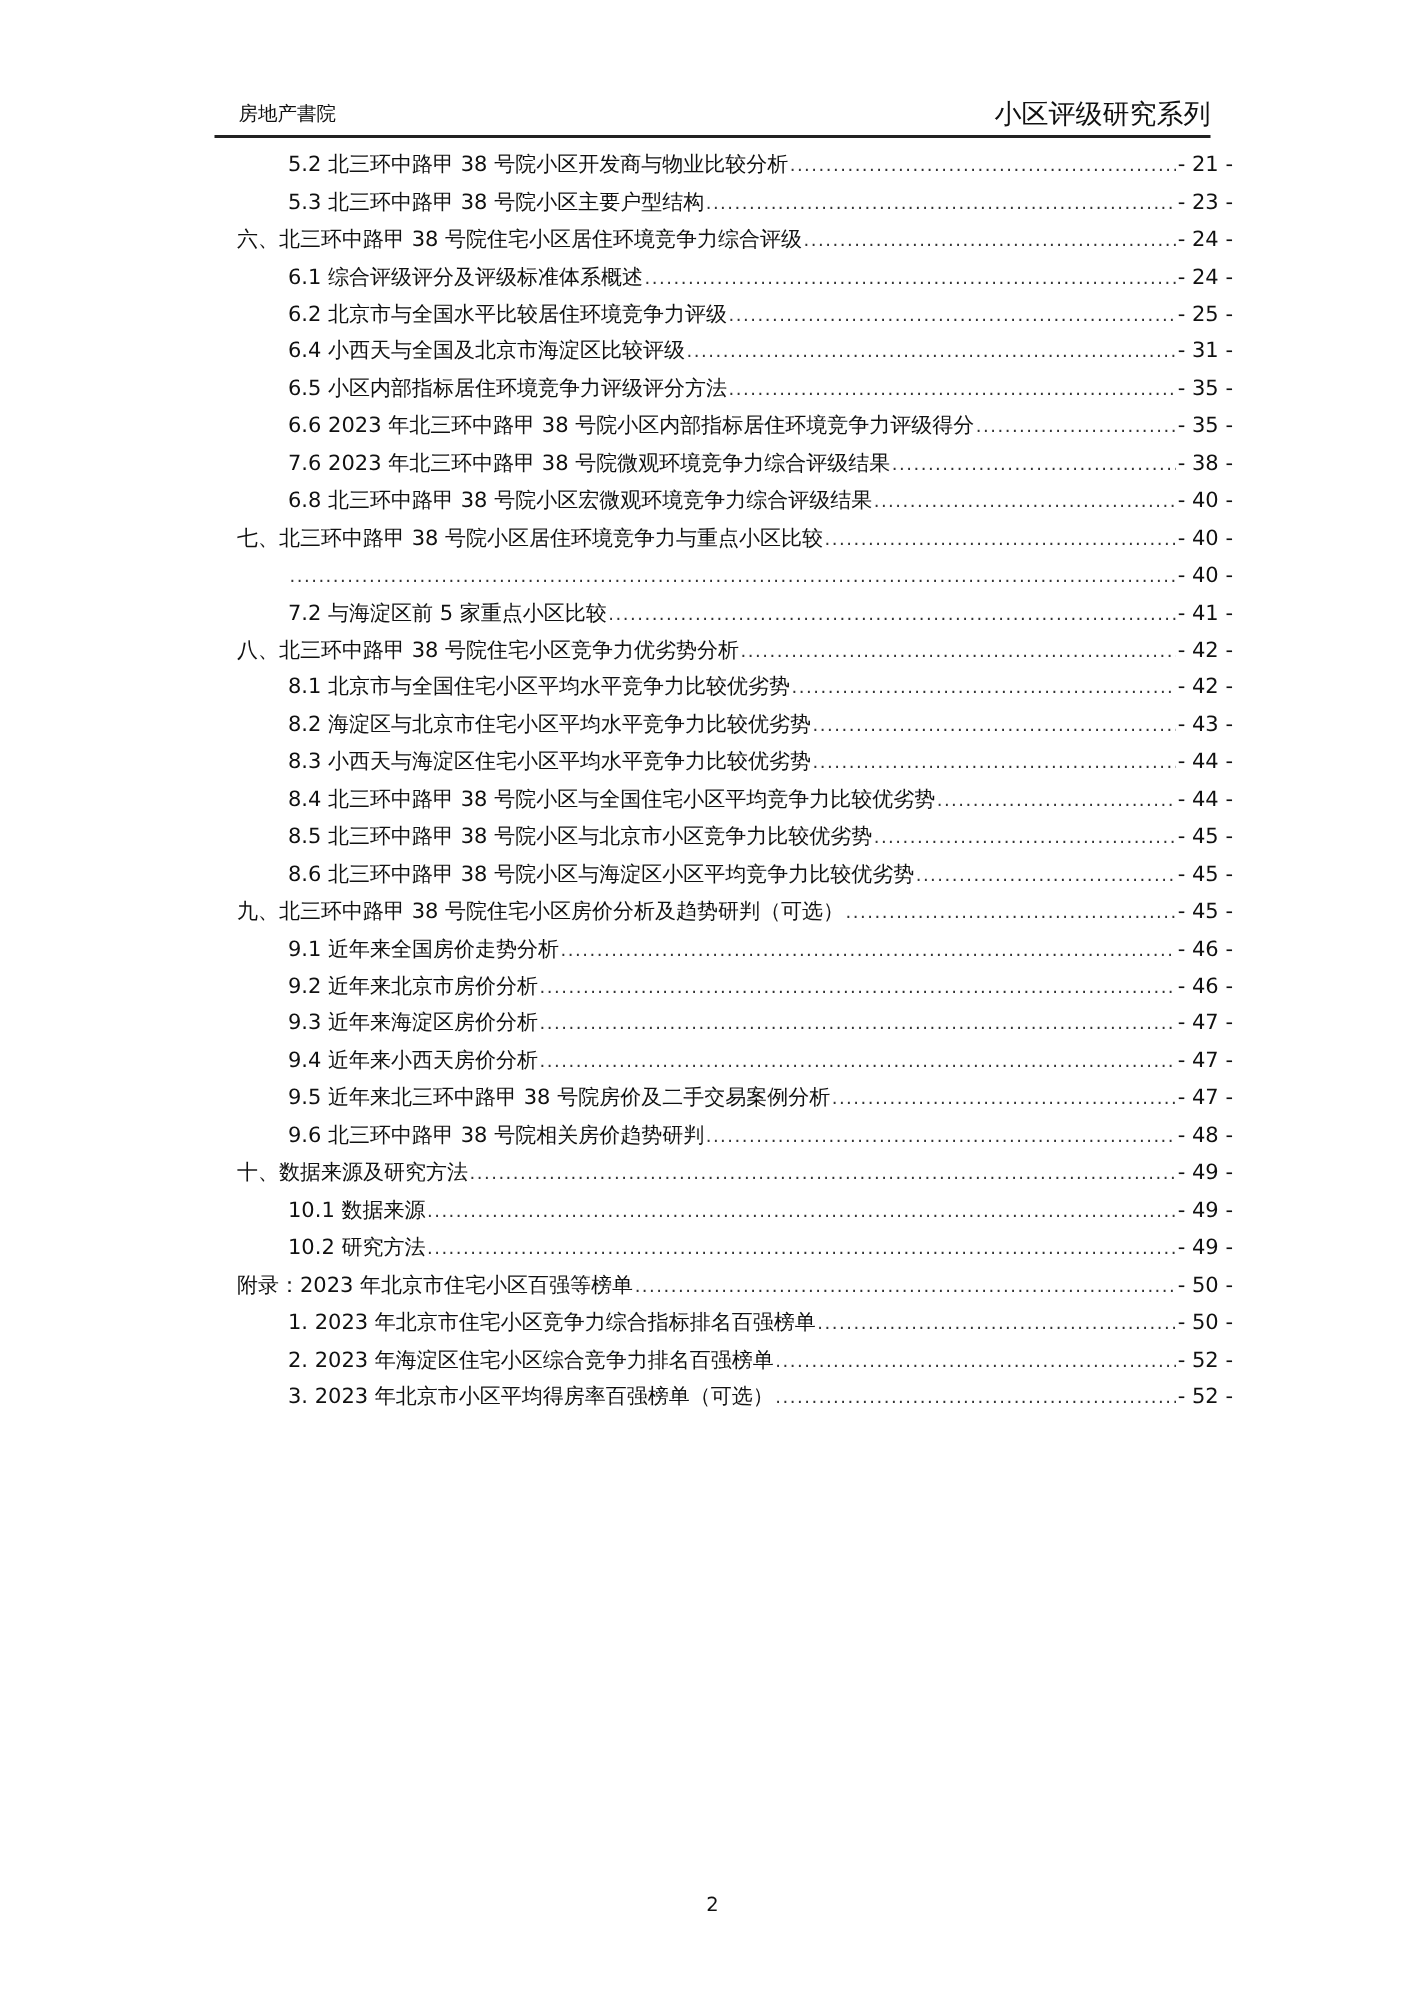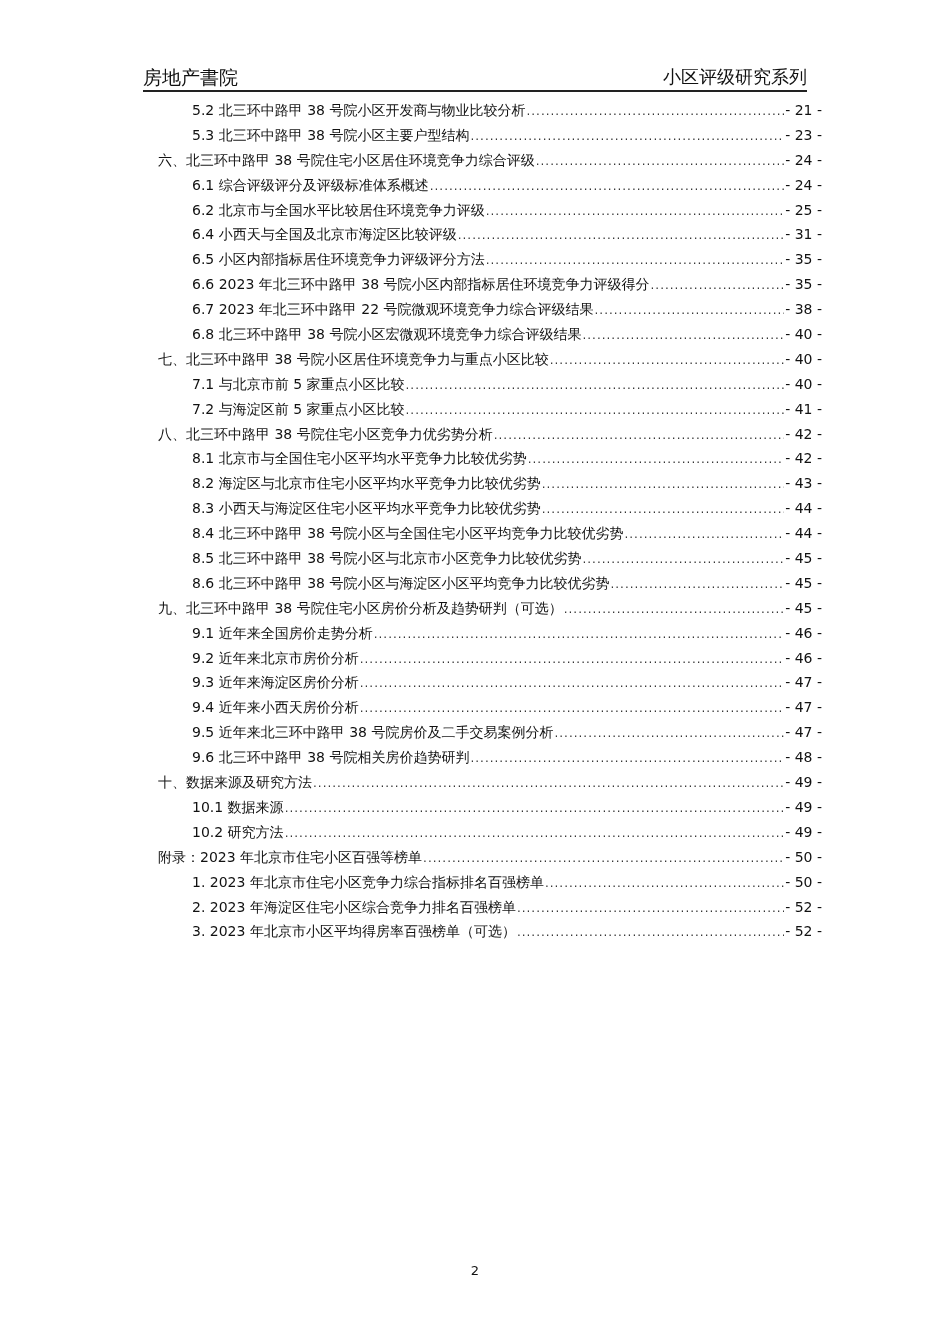--- a/index.html
+++ b/index.html
@@ -18,23 +18,23 @@
     .page-header {
       position: absolute;
       left: 143px;
       top: 68px;
       width: 664px;
       height: 22px;
       border-bottom: 2px solid #222222;
     }
     .header-left {
       position: absolute;
-      left: 0;
+      left: 16px;
       top: 0;
-      font-size: 19px;
+      font-size: 13px;
       line-height: 18px;
     }
     .header-right {
       position: absolute;
       right: 0;
       top: 0;
       font-size: 18px;
       line-height: 18px;
     }
     .toc {
@@ -124,36 +124,35 @@
       <span class="toc-title">6.5 小区内部指标居住环境竞争力评级评分方法</span>
       <span class="toc-dots"></span>
       <span class="toc-page">- 35 -</span>
     </div>
     <div class="toc-row level-2">
       <span class="toc-title">6.6 2023 年北三环中路甲 38 号院小区内部指标居住环境竞争力评级得分</span>
       <span class="toc-dots"></span>
       <span class="toc-page">- 35 -</span>
     </div>
     <div class="toc-row level-2">
-      <span class="toc-title">6.7 2023 年北三环中路甲 22 号院微观环境竞争力综合评级结果</span>
+      <span class="toc-title">7.6 2023 年北三环中路甲 38 号院微观环境竞争力综合评级结果</span>
       <span class="toc-dots"></span>
       <span class="toc-page">- 38 -</span>
     </div>
     <div class="toc-row level-2">
       <span class="toc-title">6.8 北三环中路甲 38 号院小区宏微观环境竞争力综合评级结果</span>
       <span class="toc-dots"></span>
       <span class="toc-page">- 40 -</span>
     </div>
     <div class="toc-row level-1">
       <span class="toc-title">七、北三环中路甲 38 号院小区居住环境竞争力与重点小区比较</span>
       <span class="toc-dots"></span>
       <span class="toc-page">- 40 -</span>
     </div>
     <div class="toc-row level-2">
-      <span class="toc-title">7.1 与北京市前 5 家重点小区比较</span>
       <span class="toc-dots"></span>
       <span class="toc-page">- 40 -</span>
     </div>
     <div class="toc-row level-2">
       <span class="toc-title">7.2 与海淀区前 5 家重点小区比较</span>
       <span class="toc-dots"></span>
       <span class="toc-page">- 41 -</span>
     </div>
     <div class="toc-row level-1">
       <span class="toc-title">八、北三环中路甲 38 号院住宅小区竞争力优劣势分析</span>

